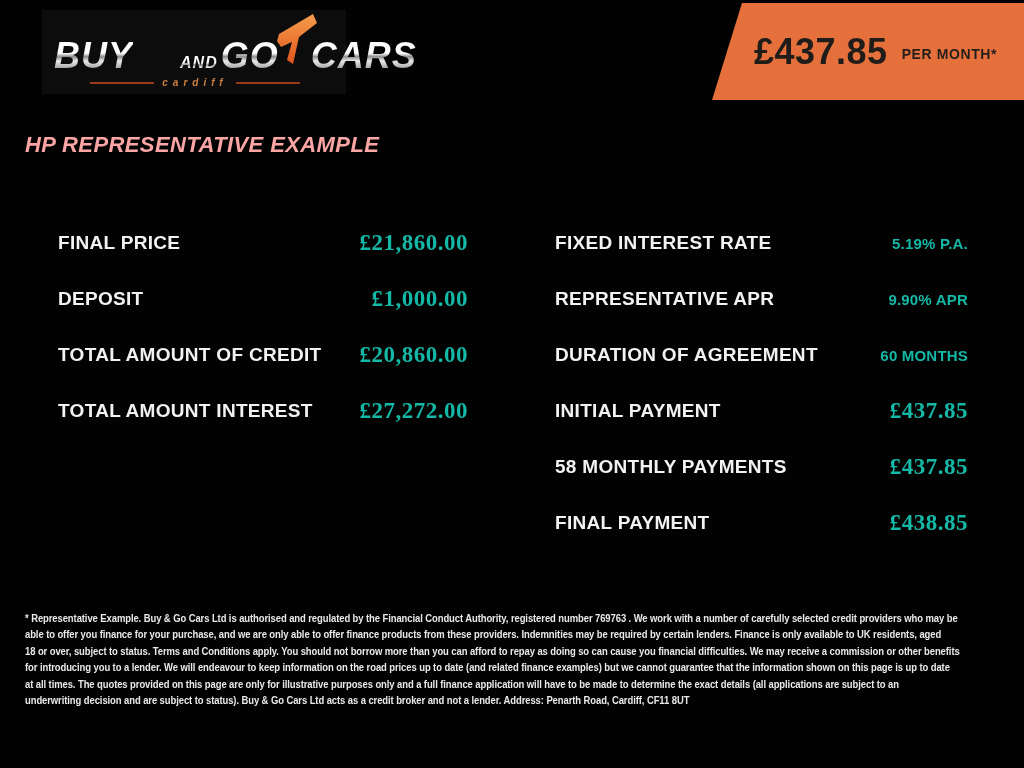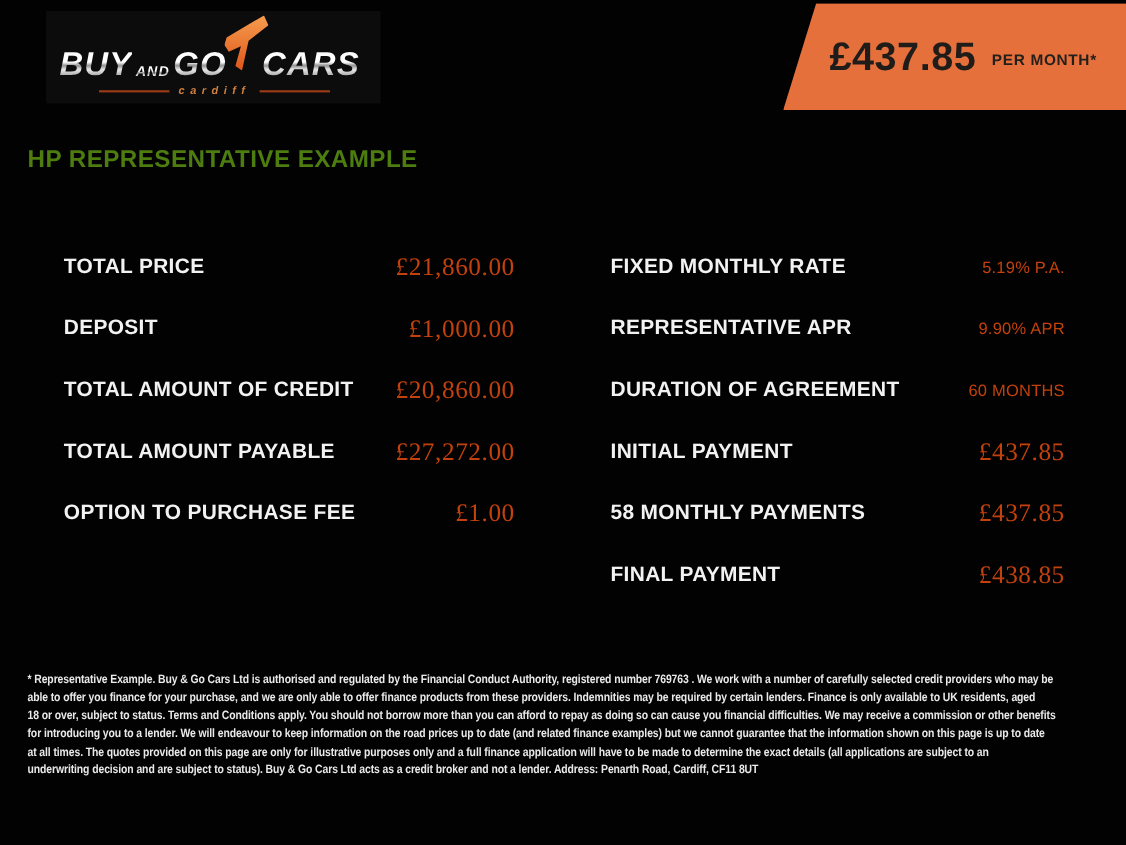--- a/index.html
+++ b/index.html
@@ -13,22 +13,22 @@
   .logo{
     position:absolute;left:42px;top:10px;width:282px;
     background:#0c0c0c;padding:8px 10px 6px 12px;
   }
   .logo-main{display:flex;align-items:flex-end;height:56px;}
   .chrome{
     font-weight:700;font-style:italic;letter-spacing:1px;line-height:1;
     background:linear-gradient(180deg,#fafafa 0%,#ffffff 42%,#8d8d8d 52%,#e9e9e9 64%,#6e6e6e 100%);
     -webkit-background-clip:text;background-clip:text;color:transparent;
   }
-  .chrome.big{font-size:30px;}
-  .chrome.and{font-size:13px;padding:0 3px 3px 3px;}
+  .chrome.big{font-size:36px;}
+  .chrome.and{font-size:16px;padding:0 3px 3px 3px;margin-left:44px;}
   .arrow-svg{width:40px;height:50px;margin:0 -6px 10px -2px;flex:0 0 auto;}
   .logo-sub{display:flex;align-items:center;width:210px;margin:3px auto 0 auto;}
   .sub-line{flex:1;height:2px;background:#9a3a17;}
   .cardiff{
     color:#cf8140;font-size:10px;font-weight:700;font-style:italic;
     letter-spacing:5px;padding:0 8px;white-space:nowrap;
   }
 
   
   .banner{
@@ -36,32 +36,32 @@
     background:#e6703c;
     clip-path:polygon(30px 0,100% 0,100% 100%,0 100%);
     display:flex;align-items:center;padding-left:42px;box-sizing:border-box;
   }
   .price{font-size:36px;font-weight:700;color:#1f1c19;letter-spacing:0.5px;line-height:1;}
   .permonth{font-size:14px;font-weight:700;color:#241f1b;letter-spacing:0.6px;margin:16px 0 12px 14px;line-height:1;}
 
   
   .heading{
     position:absolute;left:25px;top:132px;
-    font-size:22px;font-weight:700;color:#4d7c0f;letter-spacing:0.4px;white-space:nowrap;
+    font-size:22px;font-weight:700;color:#fca5a5;letter-spacing:0.4px;white-space:nowrap;font-style:italic;
   }
 
   
   .col{position:absolute;top:224px;}
   .col-left{left:58px;width:410px;}
   .col-right{left:555px;width:413px;}
   .frow{display:flex;justify-content:space-between;align-items:center;height:38px;margin-bottom:18px;}
   .flabel{font-size:19px;font-weight:700;color:#f2f2f2;letter-spacing:0.3px;white-space:nowrap;}
   .fval{
     font-family:"Liberation Serif", serif;
-    font-size:23px;font-weight:400;color:#c2410c;white-space:nowrap;letter-spacing:0.5px;
+    font-size:23px;font-weight:700;color:#14b8a6;white-space:nowrap;letter-spacing:0.5px;
   }
   .fval.sans{font-family:"Liberation Sans", sans-serif;font-size:15px;letter-spacing:0.2px;}
 
   
   .fineprint{position:absolute;left:25px;top:610px;width:1000px;}
   .fp-line{
     font-size:11px;font-weight:700;color:#e9e9e9;line-height:16.4px;
     white-space:nowrap;letter-spacing:-0.1px;
     transform:scaleX(0.86);transform-origin:left center;
   }
@@ -94,44 +94,40 @@
 
 <div class="banner">
   <span class="price">£437.85</span>
   <span class="permonth">PER MONTH*</span>
 </div>
 
 <div class="heading">HP REPRESENTATIVE EXAMPLE</div>
 
 <div class="col col-left">
   <div class="frow">
-    <span class="flabel">TOTAL PRICE</span>
+    <span class="flabel">FINAL PRICE</span>
     <span class="fval">£21,860.00</span>
   </div>
   <div class="frow">
     <span class="flabel">DEPOSIT</span>
     <span class="fval">£1,000.00</span>
   </div>
   <div class="frow">
     <span class="flabel">TOTAL AMOUNT OF CREDIT</span>
     <span class="fval">£20,860.00</span>
   </div>
   <div class="frow">
-    <span class="flabel">TOTAL AMOUNT PAYABLE</span>
+    <span class="flabel">TOTAL AMOUNT INTEREST</span>
     <span class="fval">£27,272.00</span>
-  </div>
-  <div class="frow">
-    <span class="flabel">OPTION TO PURCHASE FEE</span>
-    <span class="fval">£1.00</span>
   </div>
 </div>
 
 <div class="col col-right">
   <div class="frow">
-    <span class="flabel">FIXED MONTHLY RATE</span>
+    <span class="flabel">FIXED INTEREST RATE</span>
     <span class="fval sans">5.19% P.A.</span>
   </div>
   <div class="frow">
     <span class="flabel">REPRESENTATIVE APR</span>
     <span class="fval sans">9.90% APR</span>
   </div>
   <div class="frow">
     <span class="flabel">DURATION OF AGREEMENT</span>
     <span class="fval sans">60 MONTHS</span>
   </div>

